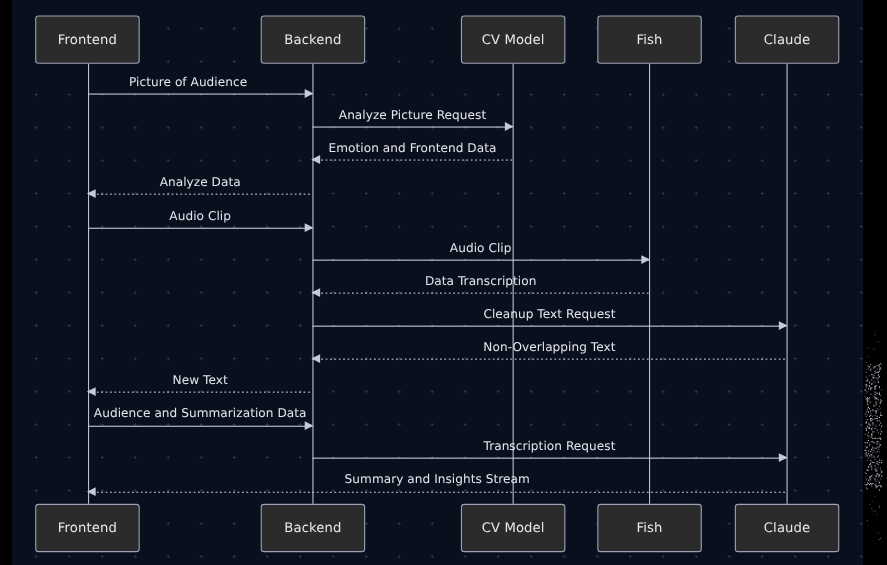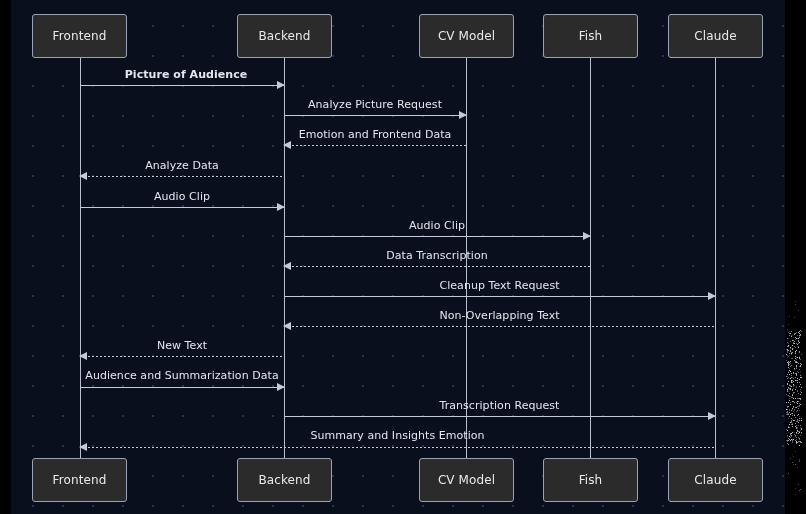--- a/index.html
+++ b/index.html
@@ -125,21 +125,21 @@
         <div class="lifeline" style="left: 69px; top: 58px; height: 400px;"></div>
         <div class="lifeline" style="left: 273px; top: 58px; height: 400px;"></div>
         <div class="lifeline" style="left: 455px; top: 58px; height: 400px;"></div>
         <div class="lifeline" style="left: 579px; top: 58px; height: 400px;"></div>
         <div class="lifeline" style="left: 704px; top: 58px; height: 400px;"></div>
       </div>
     <div id="layer-messages">
         <div class="msg solid" style="left: 69px; top: 85px; width: 204px;">
           <div class="arrowhead right"></div>
         </div>
-        <div class="msg-label" style="left: 175px; top: 68px; font-weight: bold;">Picture of Audience</div>
+        <div class="msg-label" style="left: 160px; top: 68px;">Picture of Audience</div>
         <div class="msg solid" style="left: 273px; top: 115px; width: 182px;">
           <div class="arrowhead right"></div>
         </div>
         <div class="msg-label" style="left: 364px; top: 98px;">Analyze Picture Request</div>
         <div class="msg dashed" style="left: 273px; top: 145px; width: 182px;">
           <div class="arrowhead left"></div>
         </div>
         <div class="msg-label" style="left: 364px; top: 128px;">Emotion and Frontend Data</div>
         <div class="msg dashed" style="left: 69px; top: 176px; width: 204px;">
           <div class="arrowhead left"></div>
@@ -173,21 +173,21 @@
           <div class="arrowhead right"></div>
         </div>
         <div class="msg-label" style="left: 171px; top: 369px;">Audience and Summarization Data</div>
         <div class="msg solid" style="left: 273px; top: 416px; width: 431px;">
           <div class="arrowhead right"></div>
         </div>
         <div class="msg-label" style="left: 488.5px; top: 399px;">Transcription Request</div>
         <div class="msg dashed" style="left: 69px; top: 447px; width: 635px;">
           <div class="arrowhead left"></div>
         </div>
-        <div class="msg-label" style="left: 386.5px; top: 429px;">Summary and Insights Emotion</div>
+        <div class="msg-label" style="left: 386.5px; top: 429px;">Summary and Insights Stream</div>
       </div>
     <div id="layer-actors-top">
         <div class="actor-box" style="left: 21px; top: 14px; width: 95px;">
           <span class="actor-label">Frontend</span>
         </div>
         <div class="actor-box" style="left: 226px; top: 14px; width: 95px;">
           <span class="actor-label">Backend</span>
         </div>
         <div class="actor-box" style="left: 408px; top: 14px; width: 95px;">
           <span class="actor-label">CV Model</span>

